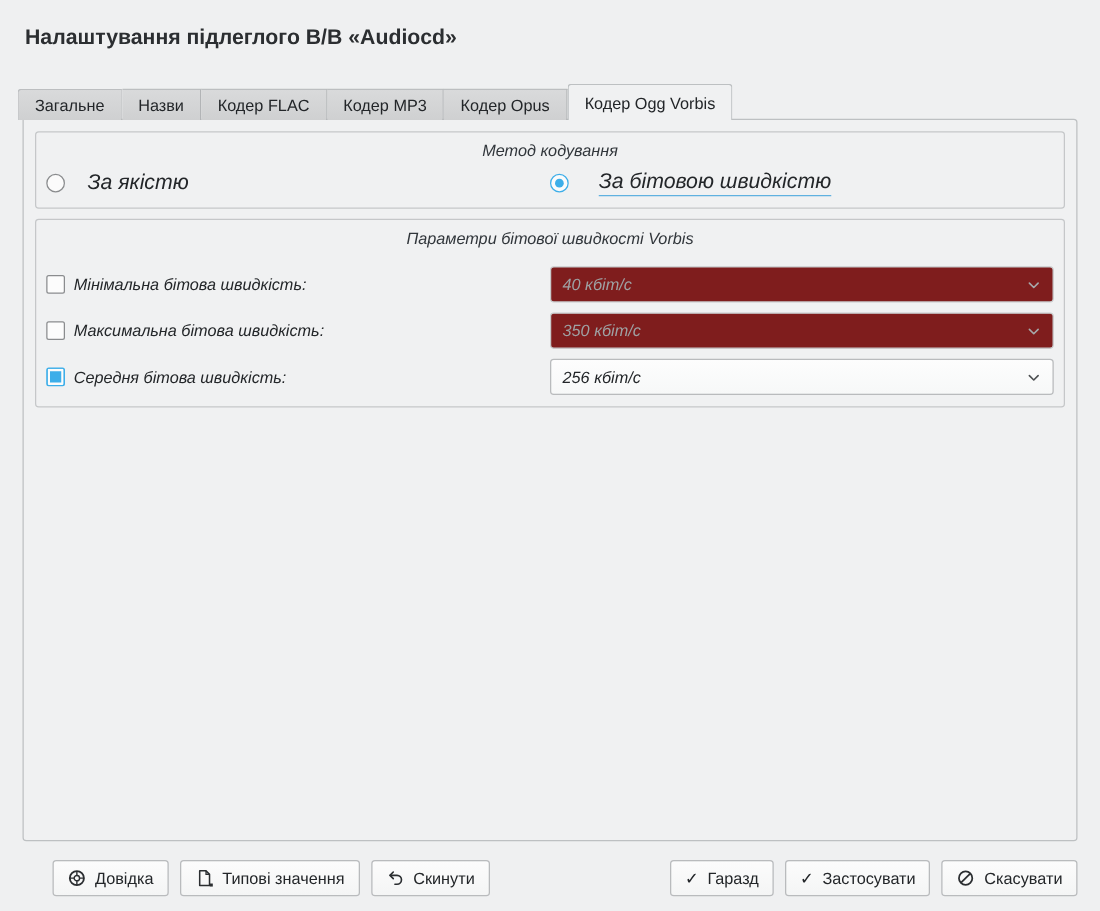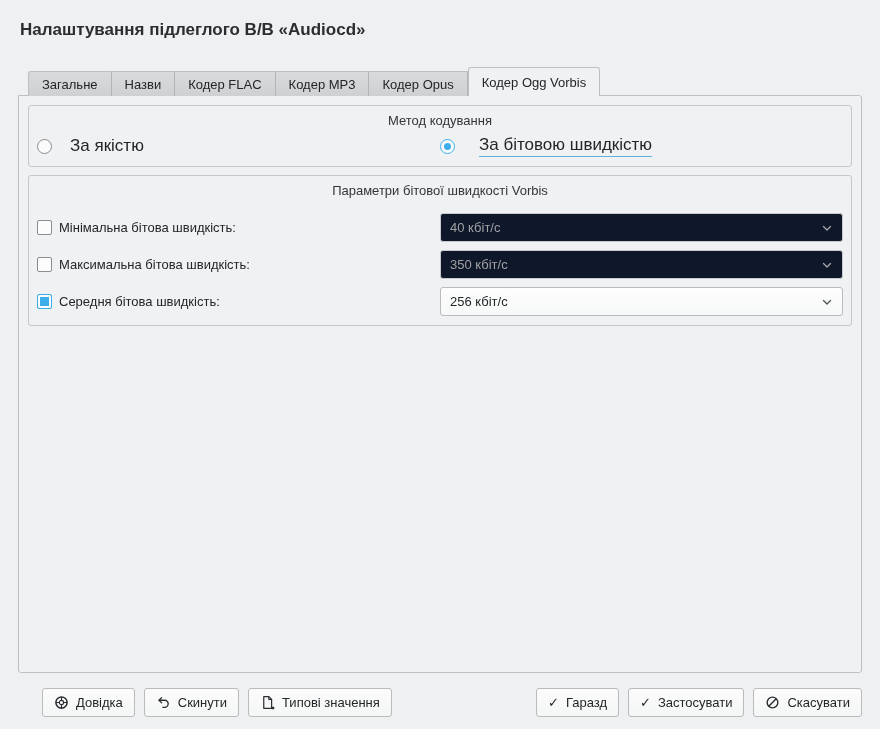--- a/index.html
+++ b/index.html
@@ -10,21 +10,21 @@
     color:#232629;
     position:relative;
     overflow:hidden;
   }
   .dialog-title {
     position:absolute; left:20px; top:20px;
     font-size:17px; font-weight:bold; color:#2b2e31;
   }
   
   .tabbar {
-    position:absolute; left:28px; top:67px; height:29px;
+    position:absolute; left:14px; top:67px; height:29px;
     display:flex; align-items:flex-end; z-index:3;
   }
   .tab {
     height:25px; display:flex; align-items:center;
     padding:0 13px; font-size:13px;
     background:linear-gradient(#d9dadb,#cfd0d1);
     border-top:1px solid #bcbec0;
     border-right:1px solid #b2b4b6;
     cursor:default; white-space:nowrap;
   }
@@ -33,21 +33,21 @@
     height:29px; background:#f0f1f2;
     border:1px solid #bdc0c2; border-bottom:none;
     border-radius:3px 3px 0 0;
     position:relative; z-index:4;
   }
   
   .frame {
     position:absolute; left:18px; top:95px; width:844px; height:578px;
     background:#f0f1f2;
     border:1px solid #bdc0c2; border-radius:0 3px 3px 3px;
-    padding:9px; z-index:2;
+    padding:9px; z-index:2;font-style:italic;
   }
   .groupbox {
     border:1px solid #c5c7c9; border-radius:3px;
     margin-bottom:8px; padding:3px 8px 9px 8px;
     background:#f0f1f2;
   }
   .group-title {
     text-align:center; font-size:13px; color:#31363b;
     padding:4px 0 7px 0;
   }
@@ -80,21 +80,21 @@
   
   .combo-row { margin-top:8px; }
   .combo {
     width:100%; height:29px;
     border:1px solid #b9bbbd; border-radius:3px;
     background:linear-gradient(#fdfdfd,#f7f8f8);
     display:flex; align-items:center; justify-content:space-between;
     padding:0 9px; font-size:13px; cursor:default;
   }
   .combo.disabled {
-    background:#0f172a; color:#9fa1a3; border-color:#c8cacb;
+    background:#7f1d1d; color:#9fa1a3; border-color:#c8cacb;
   }
   
   .buttonbar {
     position:absolute; left:18px; right:18px; bottom:12px;
     display:flex; align-items:center;
   }
   .btn-group-left  { display:flex; gap:9px;padding-left:24px; }
   .btn-group-right { display:flex; gap:9px; margin-left:auto; }
   .btn {
     height:29px; display:inline-flex; align-items:center; gap:7px;
@@ -204,36 +204,36 @@
             <circle cx="8" cy="8" r="6" fill="none" stroke="#2b2e31" stroke-width="1.6"></circle>
             <circle cx="8" cy="8" r="2.3" fill="none" stroke="#2b2e31" stroke-width="1.2"></circle>
             <path d="M8 2v3.6M8 10.4V14M2 8h3.6M10.4 8H14" stroke="#2b2e31" stroke-width="1.2"></path>
           </svg>
         </span>
         <span>Довідка</span>
       </button>
       <button class="btn">
         <span class="icon">
           <svg width="15" height="15" viewBox="0 0 16 16">
-            <path d="M6 2.8 3.2 5.6 6 8.4" fill="none" stroke="#2b2e31" stroke-width="1.4" stroke-linecap="round" stroke-linejoin="round"></path>
-            <path d="M3.4 5.6h5.8a3.8 3.8 0 0 1 0 7.6H7.4" fill="none" stroke="#2b2e31" stroke-width="1.4" stroke-linecap="round"></path>
-          </svg>
-        </span>
-        <span>Скинути</span>
-      </button>
-      <button class="btn">
-        <span class="icon">
-          <svg width="15" height="15" viewBox="0 0 16 16">
             <path d="M4 1.8h5.4l3 3v9.4H4z" fill="none" stroke="#2b2e31" stroke-width="1.3" stroke-linejoin="round"></path>
             <path d="M9.4 1.8v3h3" fill="none" stroke="#2b2e31" stroke-width="1.1"></path>
             <rect x="12.6" y="12.6" width="2.6" height="2.6" fill="#2b2e31"></rect>
           </svg>
         </span>
         <span>Типові значення</span>
       </button>
+      <button class="btn">
+        <span class="icon">
+          <svg width="15" height="15" viewBox="0 0 16 16">
+            <path d="M6 2.8 3.2 5.6 6 8.4" fill="none" stroke="#2b2e31" stroke-width="1.4" stroke-linecap="round" stroke-linejoin="round"></path>
+            <path d="M3.4 5.6h5.8a3.8 3.8 0 0 1 0 7.6H7.4" fill="none" stroke="#2b2e31" stroke-width="1.4" stroke-linecap="round"></path>
+          </svg>
+        </span>
+        <span>Скинути</span>
+      </button>
     </div>
     <div class="btn-group-right">
       <button class="btn">
         <span class="glyph">✓</span>
         <span>Гаразд</span>
       </button>
       <button class="btn">
         <span class="glyph">✓</span>
         <span>Застосувати</span>
       </button>

